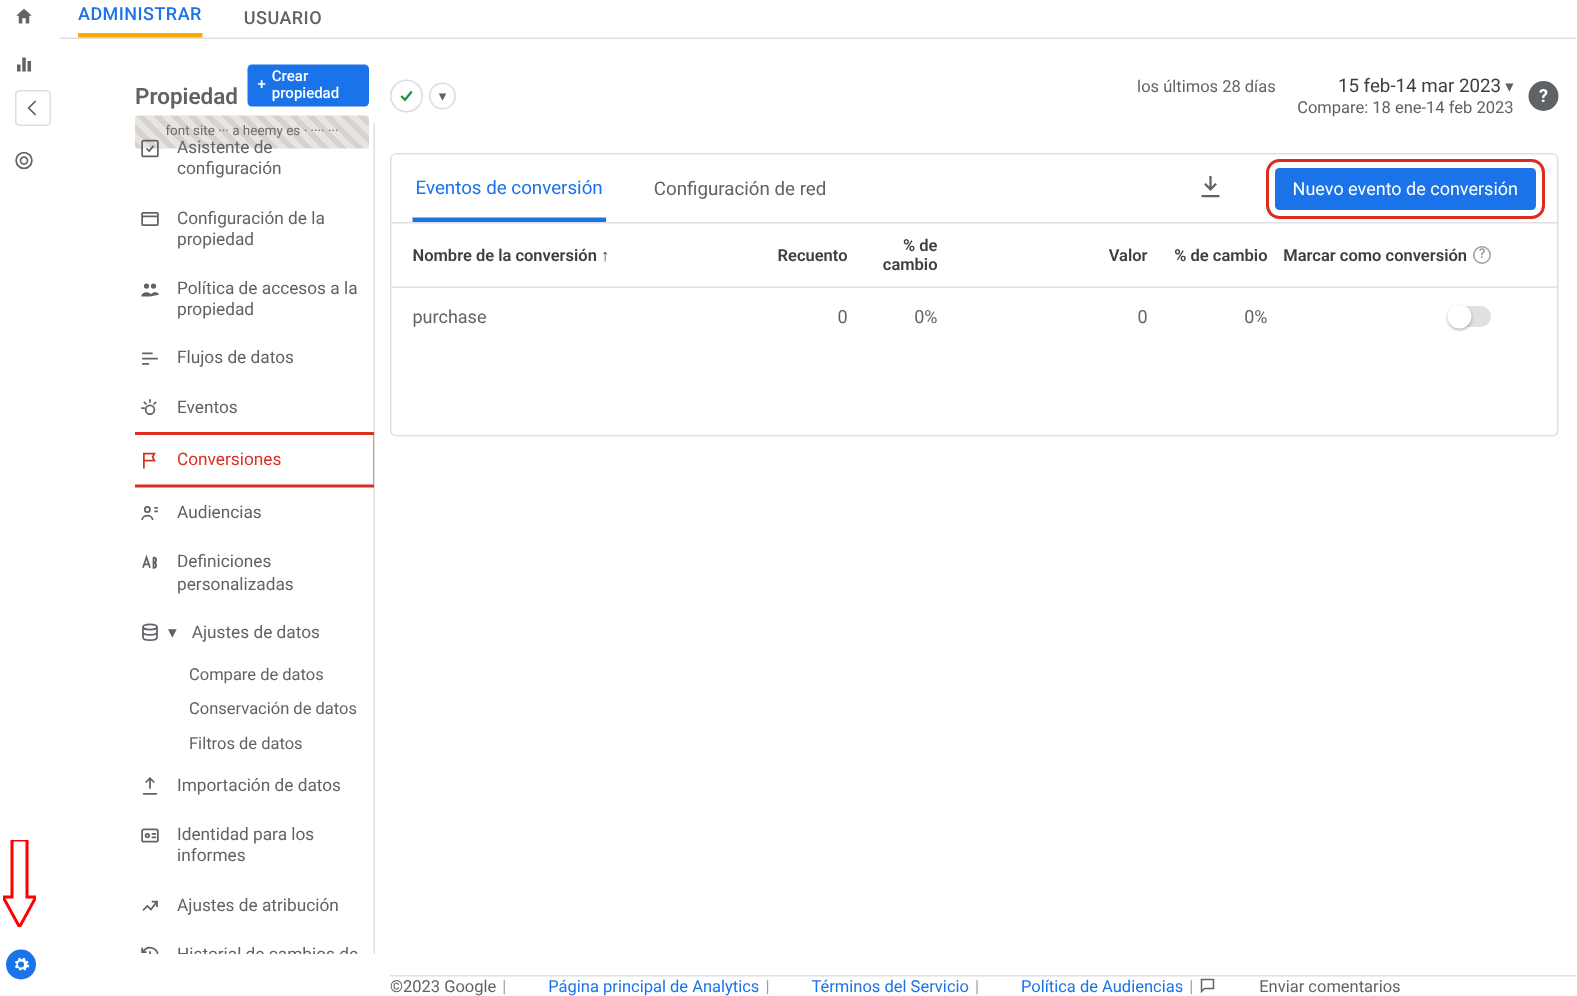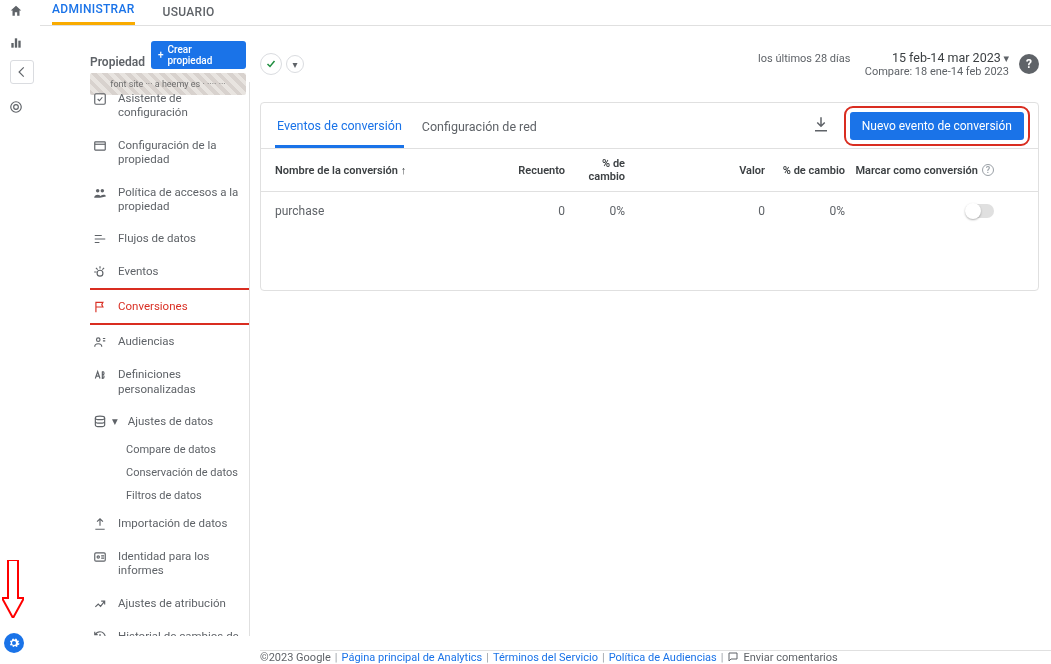--- a/index.html
+++ b/index.html
@@ -97,21 +97,21 @@
     position: absolute;
     left: 40px;
     top: 8px;
     width: 156px;
   }
   .prop-head {
     display:flex; align-items:center; gap:6px;
     margin-bottom: 4px;
   }
   .prop-head-label {
-    font-size: 12px;
+    font-size: 15px;
     color:#5f6368;
     font-weight: 600;
     margin-top: 15px;
   }
   .create-btn {
     background:#1a73e8;
     color:#fff;
     font-size: 10px;
     font-weight:500;
     padding: 3px 7px;
@@ -214,21 +214,21 @@
     border: 1px solid #e0e0e0;
     border-radius: 4px;
     overflow:hidden;
   }
   .panel-tabs {
     display:flex;
     align-items:center;
     height: 46px;
     padding: 0 14px;
     border-bottom: 1px solid #e0e0e0;
-    gap: 16px;
+    gap: 30px;
   }
   .ptab {
     font-size: 12.5px;
     color:#5f6368;
     padding: 14px 2px 12px 2px;
     cursor:pointer;
   }
   .ptab.active {
     color:#1a73e8;
     border-bottom: 3px solid #1a73e8;
@@ -289,21 +289,21 @@
   .footer {
     position:absolute;
     left: 260px; right: 0; bottom: 0;
     height: 14px;
     border-top: 1px solid #e0e0e0;
     font-size: 11px;
     color:#5f6368;
     display:flex; align-items:center; justify-content:flex-start;
     gap: 4px;
   }
-  .footer a { color:#1a73e8; text-decoration:none; }
+  .footer a { color:#1a73e8; text-decoration:none;margin-left:24px; }
   .footer .sep { color:#9aa0a6; }
 </style>
 </head>
 <body>
 
 <div class="rail">
   <div class="icon">
     <svg width="14" height="14" viewBox="0 0 24 24" fill="#5f6368">
         <path d="M12 3l9 8h-3v9h-4v-6h-4v6H6v-9H3z"></path>
       </svg>

